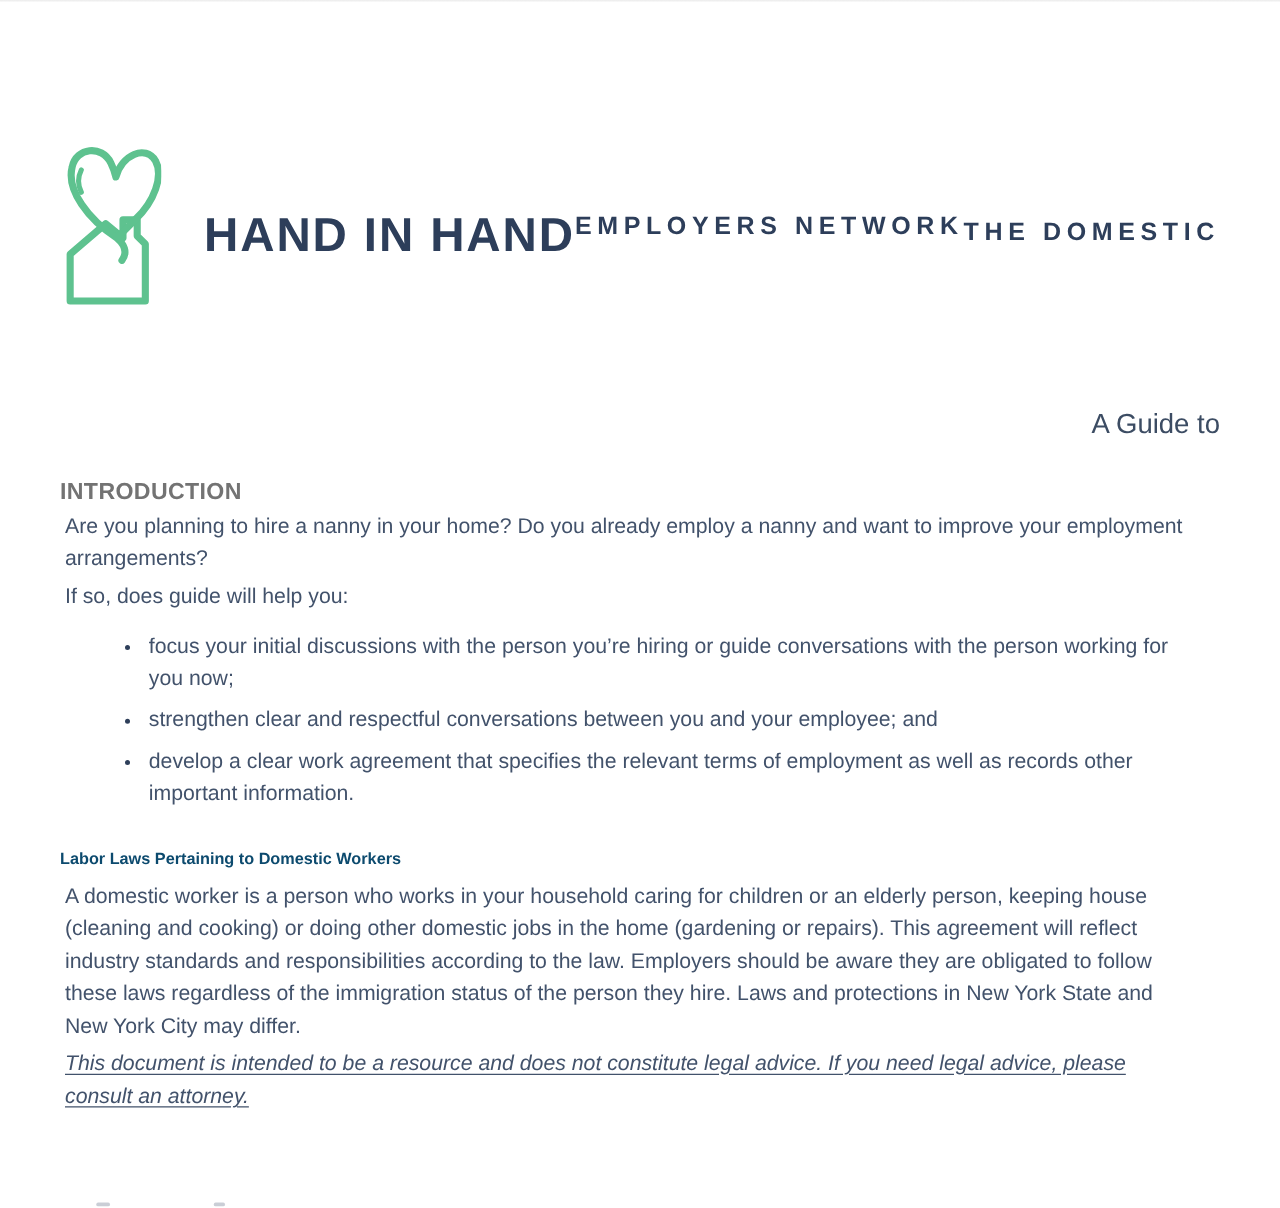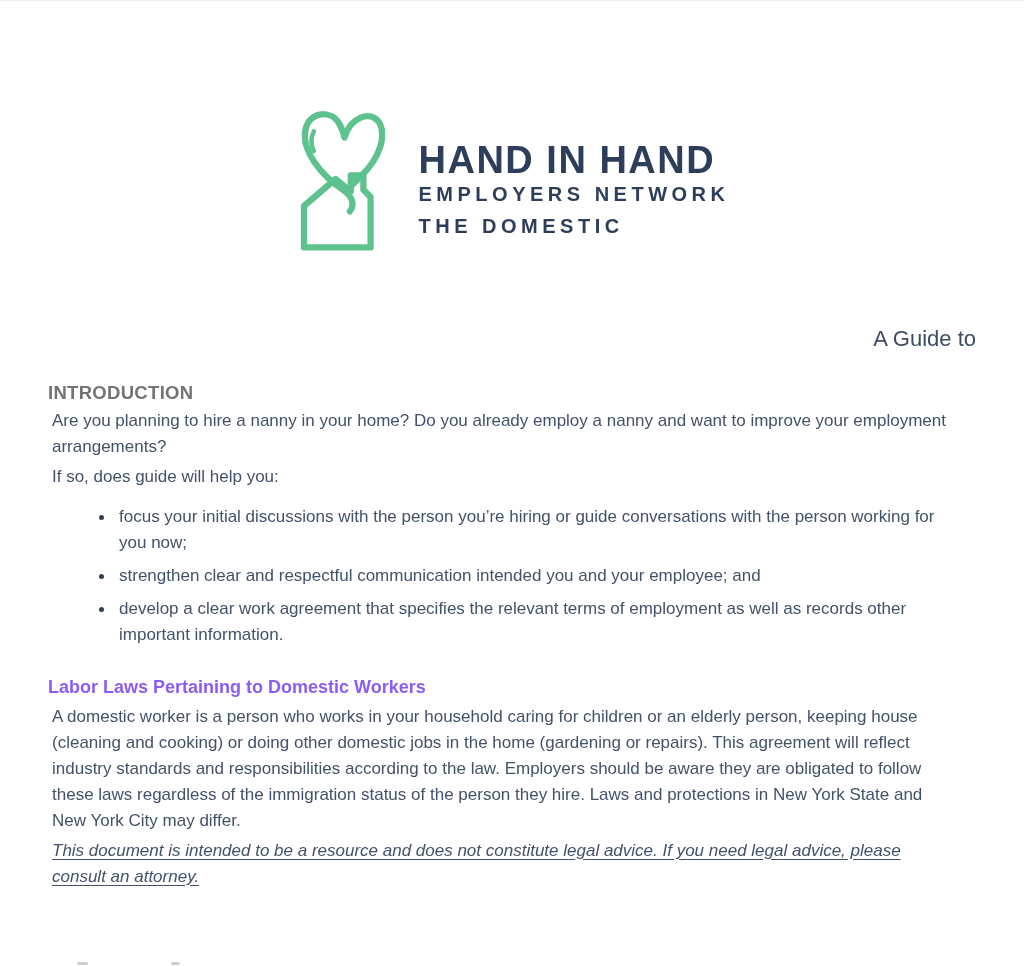--- a/index.html
+++ b/index.html
@@ -25,21 +25,21 @@
   
   .logo-row {
     display: flex;
     justify-content: center;
     align-items: center;
     gap: 34px;
     margin-top: 98px;
     height: 162px;
   }
   .logo-icon { display: block; }
-  .logo-text { display: flex; flex-direction: column; margin-top: 20px; }
+  .logo-text { display: flex; flex-direction: row; margin-top: 20px; }
   .brand {
     font-size: 38px;
     font-weight: 800;
     letter-spacing: 1.5px;
     color: #2d3e5a;
     line-height: 42px;
     white-space: nowrap;
   }
   .tagline {
     font-size: 20px;
@@ -94,23 +94,23 @@
   }
   ul.bullets li {
     font-size: 17px;
     line-height: 26px;
     margin-bottom: 7px;
     padding-left: 4px;
   }
   ul.bullets li::marker { color: #2e3f5a; font-size: 15px; }
   .labor-block { margin-top: 26px; max-width: 902px; }
   .labor-heading {
-    font-size: 18px;
+    font-size: 13px;
     font-weight: 700;
-    color: #8b5cf6;
+    color: #0c4a6e;
     line-height: 26px;
   }
   .labor-para {
     margin: 4px;
     font-size: 17px;
     line-height: 26px;
   }
   .disclaimer {
     margin-top: 24px;
     max-width: 930px;
@@ -161,21 +161,21 @@
     </div>
 
     <div class="pretitle">A Guide to</div>
 
     <div class="intro-heading">INTRODUCTION</div>
     <p class="body p1">Are you planning to hire a nanny in your home? Do you already employ a nanny and want to improve your employment arrangements?</p>
     <p class="body p2">If so, does guide will help you:</p>
 
     <ul class="bullets">
       <li>focus your initial discussions with the person you’re hiring or guide conversations with the person working for you now;</li>
-      <li>strengthen clear and respectful communication intended you and your employee; and</li>
+      <li>strengthen clear and respectful conversations between you and your employee; and</li>
       <li>develop a clear work agreement that specifies the relevant terms of employment as well as records other important information.</li>
     </ul>
 
     <div class="labor-block">
       <div class="labor-heading">Labor Laws Pertaining to Domestic Workers</div>
       <p class="labor-para">A domestic worker is a person who works in your household caring for children or an elderly person, keeping house (cleaning and cooking) or doing other domestic jobs in the home (gardening or repairs). This agreement will reflect industry standards and responsibilities according to the law. Employers should be aware they are obligated to follow these laws regardless of the immigration status of the person they hire. Laws and protections in New York State and New York City may differ.</p>
     </div>
 
     <p class="body disclaimer"><em>This document is intended to be a resource and does not constitute legal advice. If you need legal advice, please consult an attorney.</em></p>
 

